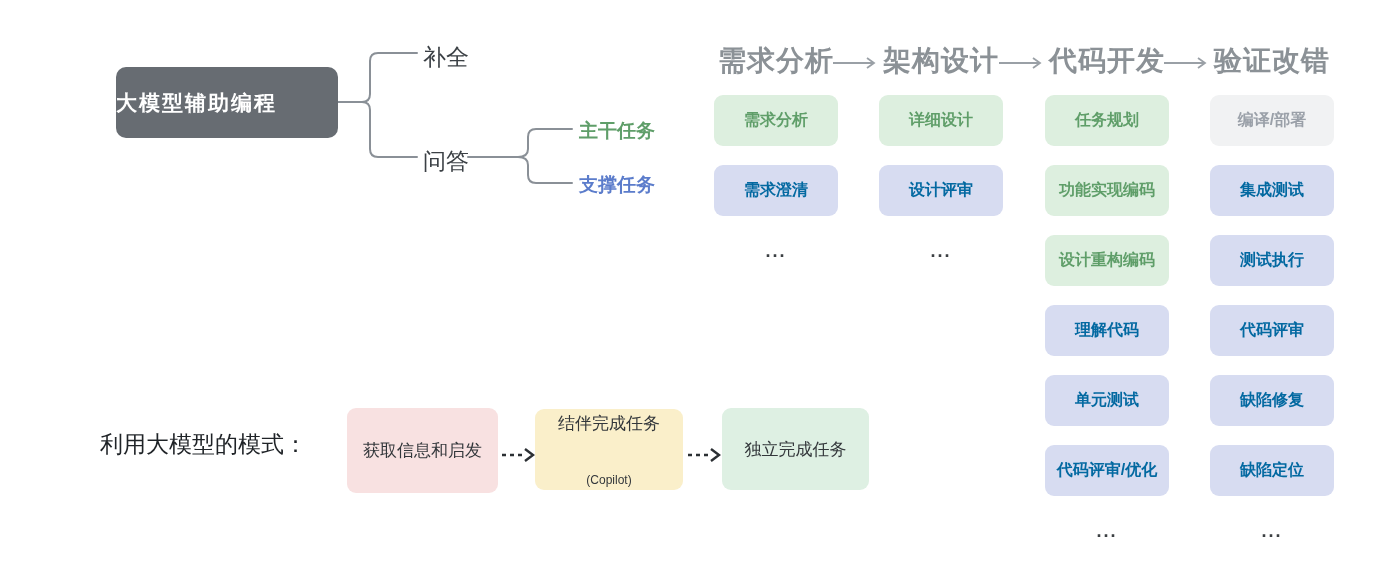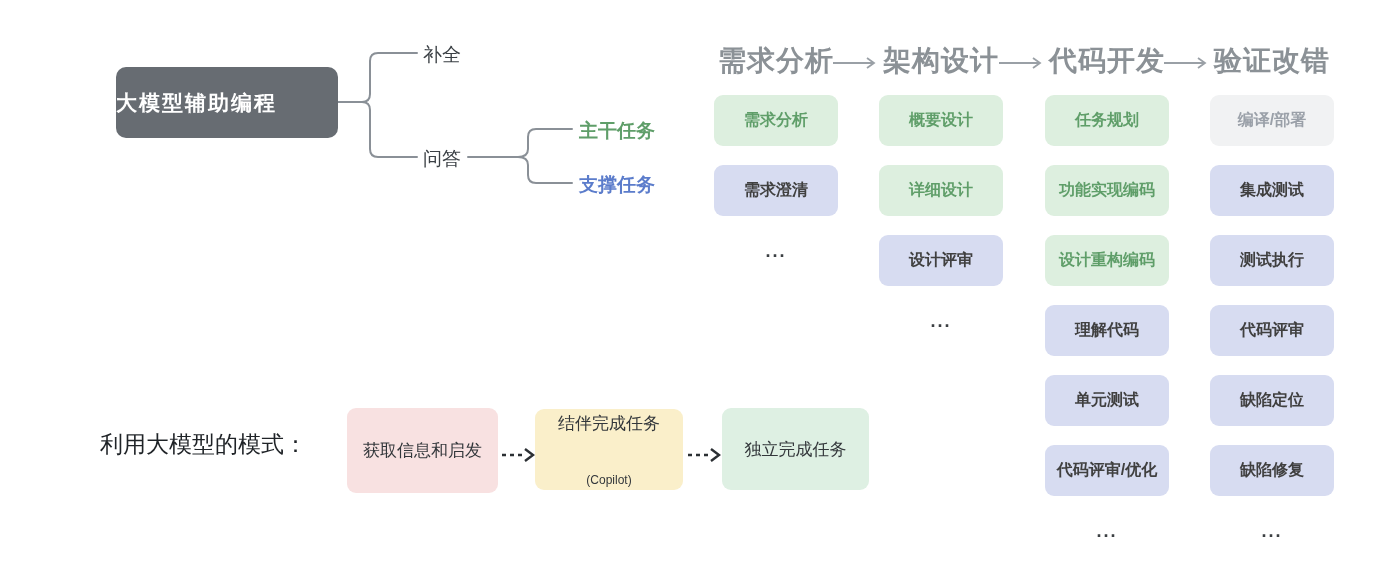--- a/index.html
+++ b/index.html
@@ -8,41 +8,41 @@
     font-family:"Liberation Sans","DejaVu Sans",sans-serif;
   }
   .abs{position:absolute;}
   
   .root-box{
     left:103px;top:67px;width:222px;height:71px;background:#676c72;border-radius:10px;
     display:flex;align-items:center;justify-content:flex-start;
     color:#ffffff;font-weight:bold;font-size:21px;letter-spacing:2px;margin-left:13px;
   }
   .tree-lines{left:0;top:0;}
-  .branch-label{font-size:19px;color:#3b4045;white-space:nowrap;}
+  .branch-label{font-size:23px;color:#3b4045;white-space:nowrap;}
   .leaf-label{font-size:19px;font-weight:bold;white-space:nowrap;}
   .leaf-green{color:#5f9e69;}
   .leaf-blue{color:#5b7ccb;}
   
   .stage-header{
     width:160px;top:42px;height:36px;text-align:center;
     font-size:28px;font-weight:bold;color:#8b9196;letter-spacing:1px;white-space:nowrap;
   }
   .header-arrow{top:57px;}
   
   .stage-col{
     top:95px;width:124px;display:flex;flex-direction:column;gap:19px;align-items:center;
   }
   .task-box{
     width:100%;height:51px;border-radius:9px;flex:0 0 auto;
     display:flex;align-items:center;justify-content:center;
     font-size:16px;font-weight:bold;white-space:nowrap;
   }
   .task-green{background:#ddefdf;color:#5f9e69;}
-  .task-blue{background:#d7dcf1;color:#404040;text-align:center;}
+  .task-blue{background:#d7dcf1;color:#0369a1;text-align:center;}
   .task-gray{background:#f1f2f3;color:#9aa0a8;}
   .task-ellipsis{
     height:32px;display:flex;align-items:center;justify-content:center;flex:0 0 auto;
     color:#3c4043;font-size:18px;font-weight:bold;letter-spacing:2px;
   }
   
   .modes-title{left:100px;top:429px;font-size:23px;color:#1f2327;white-space:nowrap;}
   .mode-box{
     border-radius:9px;display:flex;flex-direction:column;align-items:center;justify-content:center;
     color:#33373b;text-align:center;
@@ -103,41 +103,40 @@
         <path d="M35 1 L42 6 L35 11"></path>
       </g>
   </svg>
 
   <div class="abs stage-col" style="left:714px;">
       <div class="task-box task-green">需求分析</div>
       <div class="task-box task-blue">需求澄清</div>
       <div class="task-ellipsis">...</div>
     </div>
   <div class="abs stage-col" style="left:879px;">
-      <div class="task-box task-green">概要设计</div>
       <div class="task-box task-green">详细设计</div>
       <div class="task-box task-blue">设计评审</div>
       <div class="task-ellipsis">...</div>
     </div>
   <div class="abs stage-col" style="left:1045px;">
       <div class="task-box task-green">任务规划</div>
       <div class="task-box task-green">功能实现编码</div>
       <div class="task-box task-green">设计重构编码</div>
       <div class="task-box task-blue">理解代码</div>
       <div class="task-box task-blue">单元测试</div>
       <div class="task-box task-blue">代码评审/优化</div>
       <div class="task-ellipsis">...</div>
     </div>
   <div class="abs stage-col" style="left:1210px;">
       <div class="task-box task-gray">编译/部署</div>
       <div class="task-box task-blue">集成测试</div>
       <div class="task-box task-blue">测试执行</div>
       <div class="task-box task-blue">代码评审</div>
+      <div class="task-box task-blue">缺陷修复</div>
       <div class="task-box task-blue">缺陷定位</div>
-      <div class="task-box task-blue">缺陷修复</div>
       <div class="task-ellipsis">...</div>
     </div>
 
   <div class="abs modes-title">利用大模型的模式：</div>
 
   <div class="abs mode-box mode-pink">
     <div class="mode-main">获取信息和启发</div>
 
   </div>
 

